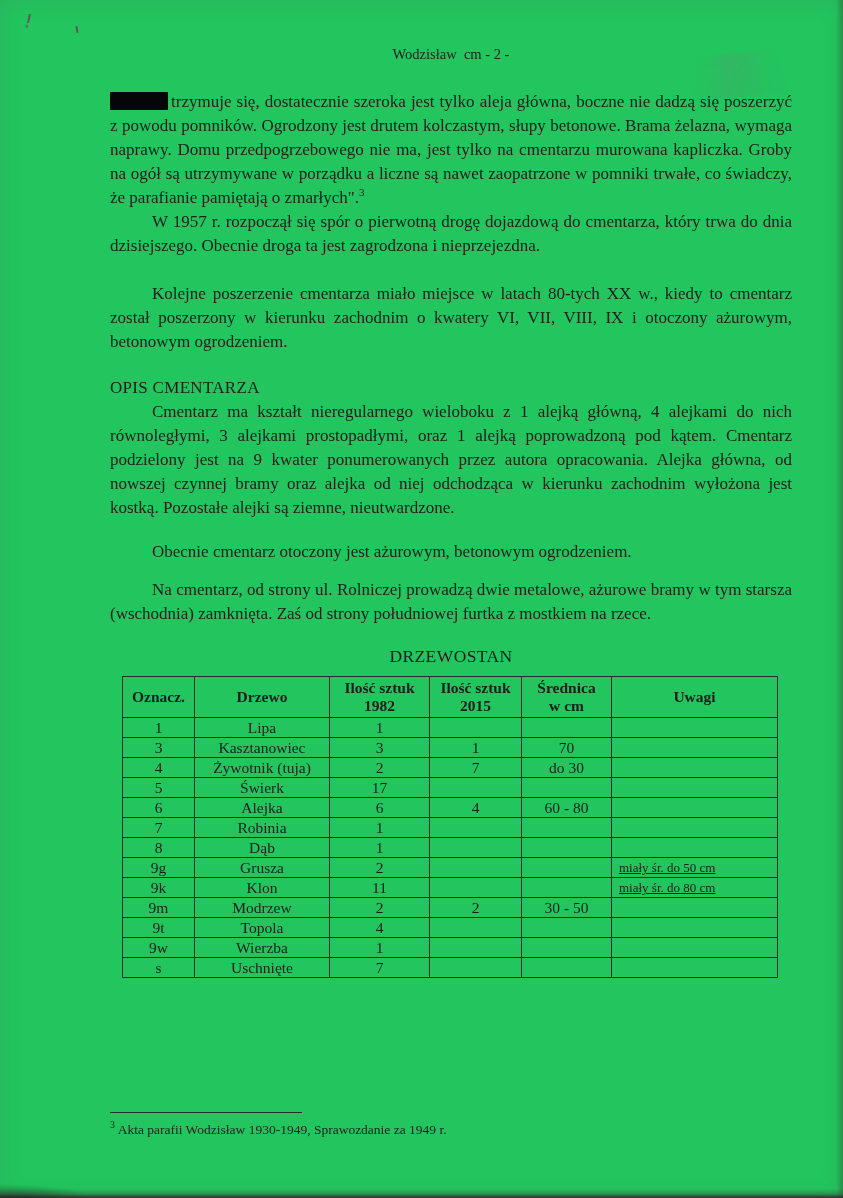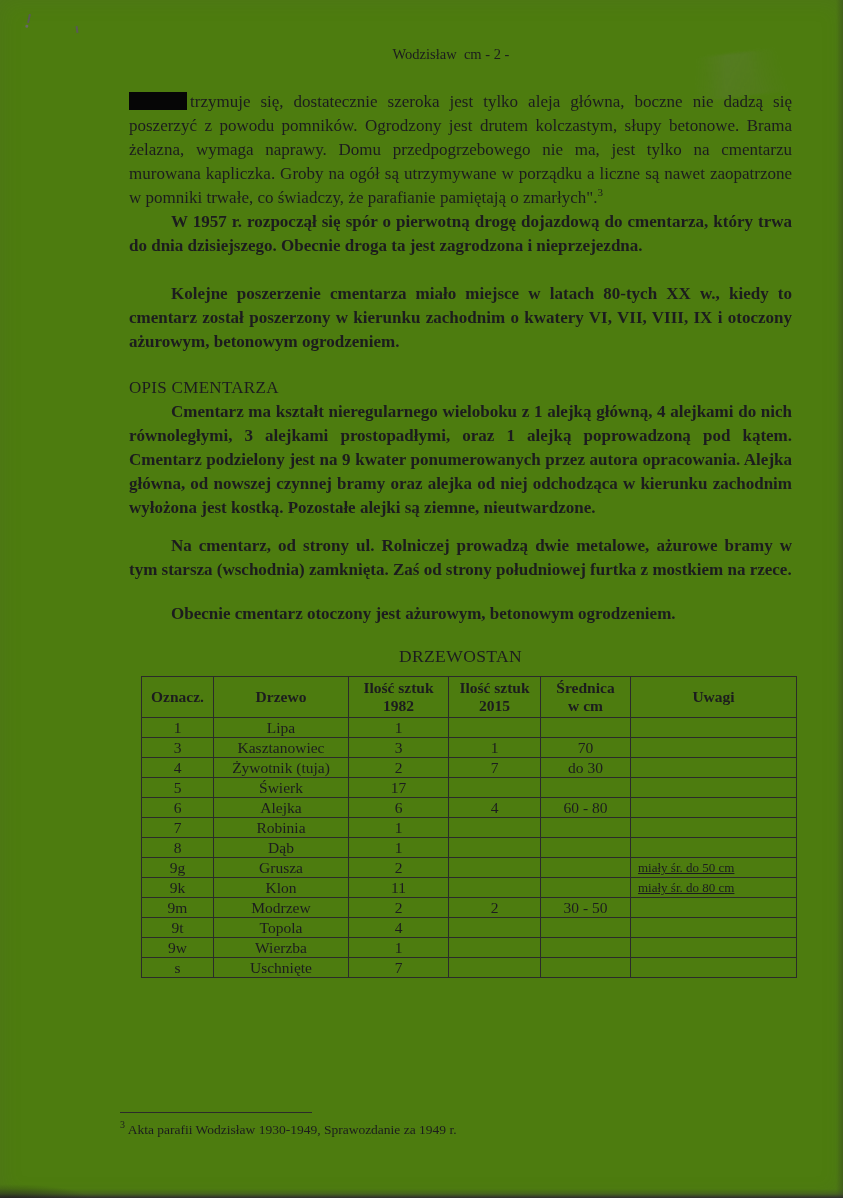--- a/index.html
+++ b/index.html
@@ -2,21 +2,21 @@
 <html lang="pl"><head>
 <meta charset="utf-8">
 <style>
   * { box-sizing: border-box; }
   html, body { margin: 0; padding: 0; background: #9a9a98; }
   .page {
     position: relative;
     width: 843px;
     height: 1198px;
     margin: 0 auto;
-    background: #4d7c0f;
+    background: #22c55e;
     color: #1c1c1e;
     font-family: "Liberation Serif", "DejaVu Serif", serif;
     overflow: hidden;
     box-shadow: inset 0 0 22px rgba(80,80,78,0.16);
   }
   
   .right-edge {
     position: absolute; top: 0; right: 0; width: 7px; height: 100%;
     background: linear-gradient(270deg, rgba(40,40,40,0.30), rgba(40,40,40,0.0));
     pointer-events: none;
@@ -55,24 +55,23 @@
     white-space: pre;
   }
 
   
   .content {
     position: absolute;
     left: 110px; right: 51px; top: 90px;
     font-size: 17px;
     line-height: 24px;
     text-align: justify;
-    margin-left: 19px;
   }
   .content p { margin: 0; }
-  p.indent { text-indent: 42px; font-weight: bold; }
+  p.indent { text-indent: 42px; }
   .gap-lg { margin-top: 24px !important; }
   .gap-md { margin-top: 20px !important; }
   .gap-sm { margin-top: 14px !important; }
 
   .redaction {
     display: inline-block;
     width: 58px; height: 18px;
     background: #060606;
     vertical-align: -3px;
     margin-right: 3px;
@@ -122,21 +121,21 @@
   table.trees td.uwagi {
     text-align: left;
     font-size: 13px;
     padding-left: 7px;
     text-decoration: underline;
   }
 
   
   .footnote-block {
     position: absolute;
-    left: 120px;
+    left: 110px;
     top: 1112px;
     width: 682px;
     font-size: 13.5px;
   }
   .footnote-rule { width: 192px; border-top: 1px solid #2b2b29; height: 0; }
   .footnote-text { margin-top: 6px; }
   .footnote-text sup { font-size: 10px; }
 </style>
 </head>
 <body>
@@ -157,23 +156,23 @@
     <p><span class="redaction"></span><span>trzymuje się, dostatecznie szeroka jest tylko aleja główna, boczne nie dadzą się poszerzyć z powodu pomników. Ogrodzony jest drutem kolczastym, słupy betonowe. Brama żelazna, wymaga naprawy. Domu przedpogrzebowego nie ma, jest tylko na cmentarzu murowana kapliczka. Groby na ogół są utrzymywane w porządku a liczne są nawet zaopatrzone w pomniki trwałe, co świadczy, że parafianie pamiętają o zmarłych".</span><sup class="fn-ref">3</sup></p>
 
     <p class="indent">W 1957 r. rozpoczął się spór o pierwotną drogę dojazdową do cmentarza, który trwa do dnia dzisiejszego. Obecnie droga ta jest zagrodzona i nieprzejezdna.</p>
 
     <p class="indent gap-lg">Kolejne poszerzenie cmentarza miało miejsce w latach 80-tych XX w., kiedy to cmentarz został poszerzony w kierunku zachodnim o kwatery VI, VII, VIII, IX i otoczony ażurowym, betonowym ogrodzeniem.</p>
 
     <h2 class="section">OPIS CMENTARZA</h2>
 
     <p class="indent">Cmentarz ma kształt nieregularnego wieloboku z 1 alejką główną, 4 alejkami do nich równoległymi, 3 alejkami prostopadłymi, oraz 1 alejką poprowadzoną pod kątem. Cmentarz podzielony jest na 9 kwater ponumerowanych przez autora opracowania. Alejka główna, od nowszej czynnej bramy oraz alejka od niej odchodząca w kierunku zachodnim wyłożona jest kostką. Pozostałe alejki są ziemne, nieutwardzone.</p>
 
+    <p class="indent gap-md">Obecnie cmentarz otoczony jest ażurowym, betonowym ogrodzeniem.</p>
+
     <p class="indent gap-sm">Na cmentarz, od strony ul. Rolniczej prowadzą dwie metalowe, ażurowe bramy w tym starsza (wschodnia) zamknięta. Zaś od strony południowej furtka z mostkiem na rzece.</p>
-
-    <p class="indent gap-md">Obecnie cmentarz otoczony jest ażurowym, betonowym ogrodzeniem.</p>
 
     <h3 class="table-title">DRZEWOSTAN</h3>
 
     <table class="trees">
       <colgroup>
         <col style="width:72px">
         <col style="width:135px">
         <col style="width:100px">
         <col style="width:92px">
         <col style="width:90px">

